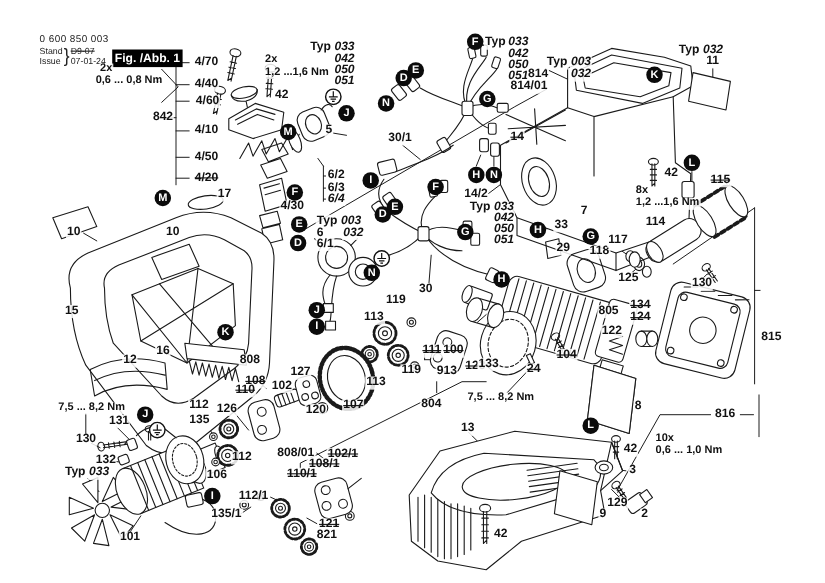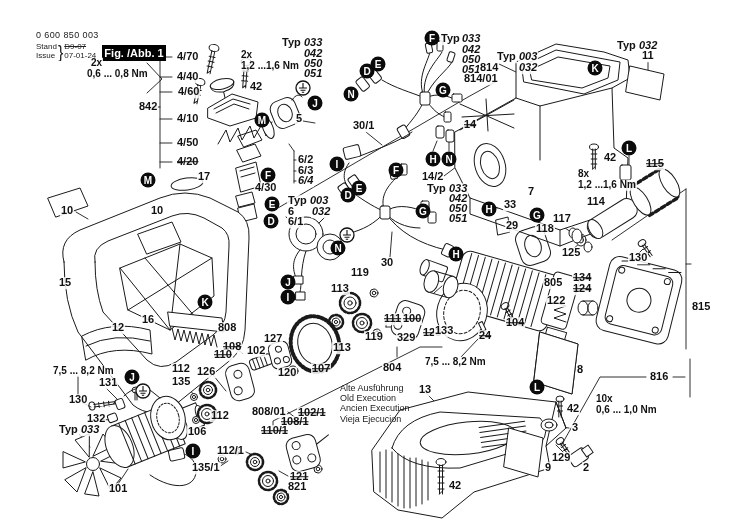--- a/index.html
+++ b/index.html
@@ -506,21 +506,21 @@
       <span class="pl strike" style="left: 478px; top: 336px;">24</span>
       <span class="pl" style="font-size: 10px; left: 424px; top: 362px;">7,5 ... 8,2 Nm</span>
       <span class="pl" style="left: 576px; top: 370px;">8</span>
       <span class="pl" style="left: 649px; top: 377px;">816</span>
       <span class="pl" style="left: 380px; top: 263px;">30</span>
       <span class="pl" style="left: 350px; top: 273px;">119</span>
       <span class="pl" style="left: 330px; top: 289px;">113</span>
       <span class="pl strike" style="left: 383px; top: 319px;">111</span>
       <span class="pl strike" style="left: 402px; top: 319px;">100</span>
       <span class="pl" style="left: 364px; top: 337px;">119</span>
-      <span class="pl" style="left: 396px; top: 338px;">329</span>
+      <span class="pl" style="left: 396px; top: 338px;">913</span>
       <span class="pl" style="left: 332px; top: 348px;">113</span>
       <span class="pl" style="left: 382px; top: 368px;">804</span>
       <span class="pl strike" style="left: 311px; top: 369px;">107</span>
       <span class="pl" style="left: 277px; top: 373px; text-align: right;">120</span>
       <span class="pl" style="left: 246px; top: 351px;">102</span>
       <span class="pl" style="left: 263px; top: 339px;">127</span>
       <span class="pl" style="left: 217px; top: 328px;">808</span>
       <span class="pl strike" style="left: 222px; top: 347px;">108</span>
       <span class="pl strike" style="left: 213px; top: 355px;">110</span>
       <span class="pl" style="left: 171px; top: 369px;">112</span>
@@ -595,21 +595,15 @@
         </svg>
       </span>
       <span class="gnd" style="left: 143px; top: 391px;">
         <svg width="16" height="16" viewBox="0 0 16 16">
           <circle cx="8" cy="8" r="7" fill="#fff" stroke="#111" stroke-width="1.3"></circle>
           <path d="M8,3 V8 M4,8 H12 M5.5,10.2 H10.5 M6.8,12.2 H9.2" stroke="#111" stroke-width="1.1" fill="none"></path>
         </svg>
       </span>
     </div>
 
-<div class="note legend">
-  <div>Alte Ausführung</div>
-  <div>Old Execution</div>
-  <div>Ancien Execution</div>
-  <div>Vieja Ejecucion</div>
+
+
 </div>
 
-
-</div>
-
 </body></html>

